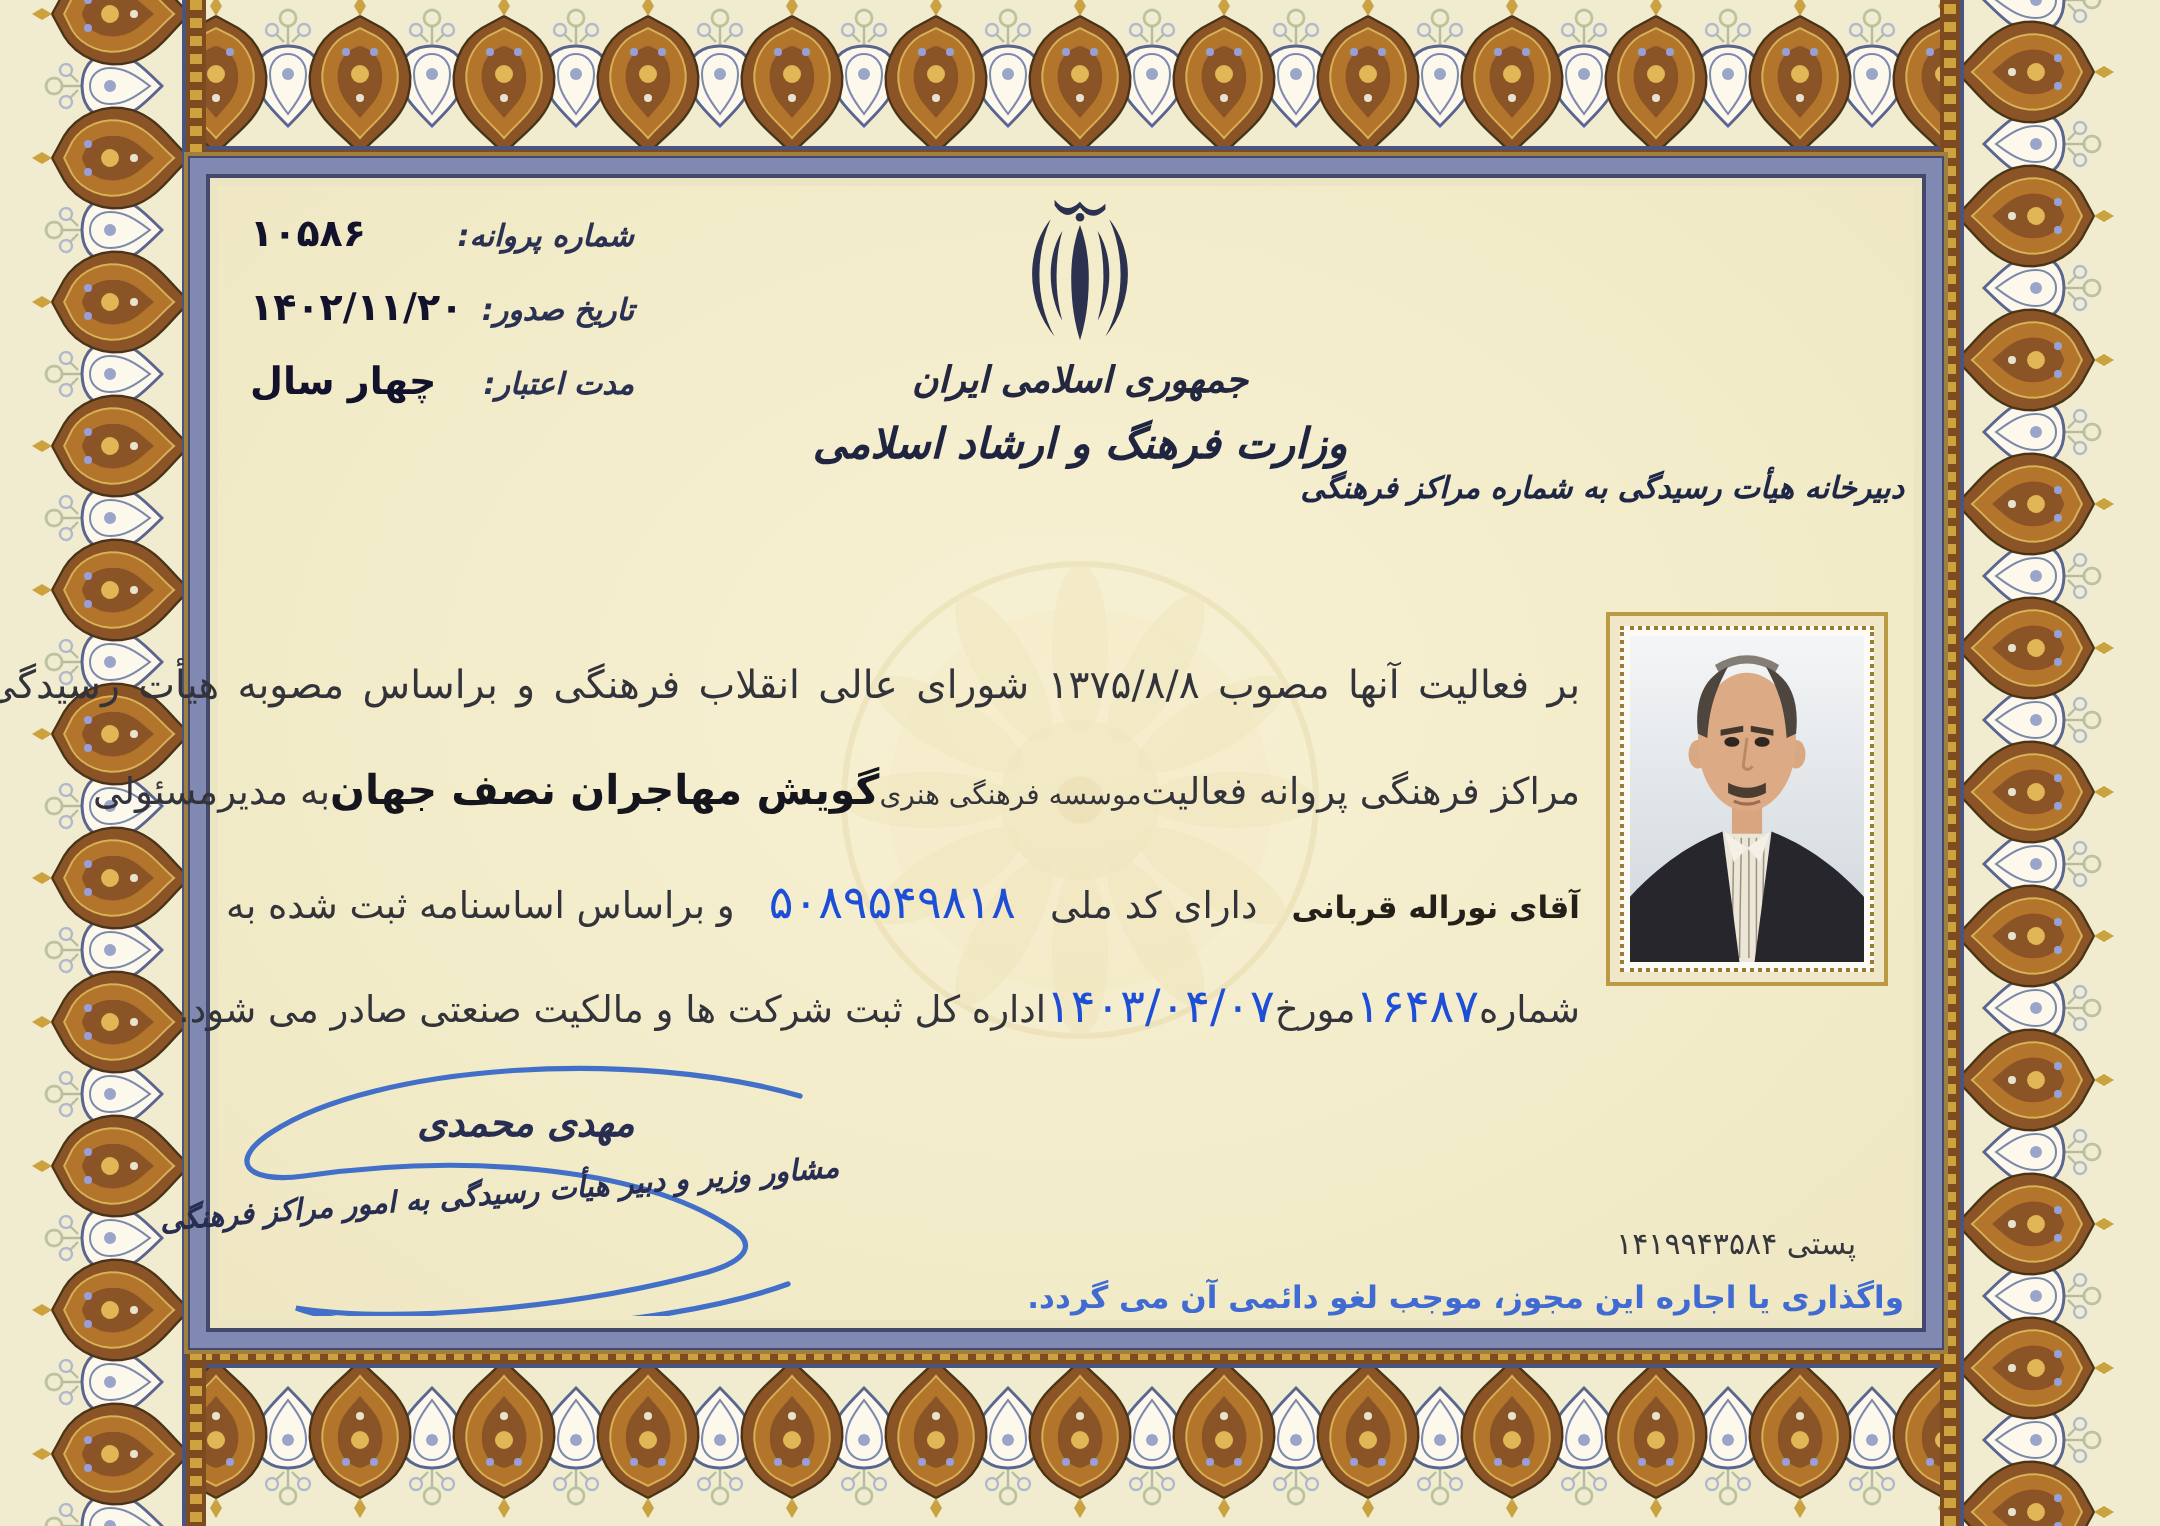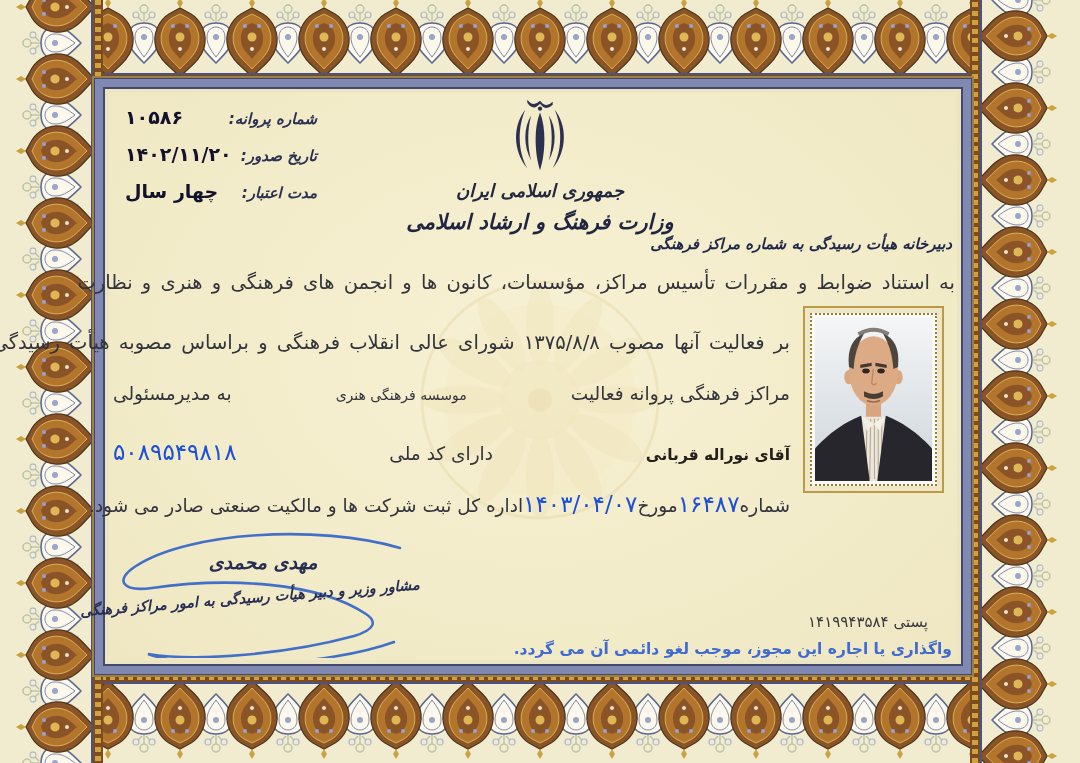--- a/index.html
+++ b/index.html
@@ -208,33 +208,34 @@
       <path d="M15,-28 C28,-12 28,14 13,32 C23,14 23,-10 15,-28 Z"></path>
     </g>
   </svg>
 
   <div class="country">جمهوری اسلامی ایران</div>
   <div class="ministry">وزارت فرهنگ و ارشاد اسلامی</div>
 
 
   <div class="secretariat">دبیرخانه هیأت رسیدگی به شماره مراکز فرهنگی</div>
 
-  <div class="bline l1">به استناد ضوابط و مقررات تأسیس مراکز، مؤسسات، کانون ها و انجمن های فرهنگی و هنری و نظارت</div>
   <div class="bline l2">بر فعالیت آنها مصوب ۱۳۷۵/۸/۸ شورای عالی انقلاب فرهنگی و براساس مصوبه هیأت رسیدگی به امور</div>
 
   <div class="bflex l3">
     <span>مراکز فرهنگی پروانه فعالیت</span>
     <span class="sm">موسسه فرهنگی هنری</span>
+    <span class="bname">گویش مهاجران نصف جهان</span>
     <span>به مدیرمسئولی</span>
   </div>
 
   <div class="bflex l4">
     <span class="mgr">آقای نوراله قربانی</span>
     <span>دارای کد ملی</span>
     <span class="num">۵۰۸۹۵۴۹۸۱۸</span>
+    <span>و براساس اساسنامه ثبت شده به</span>
   </div>
 
   <div class="bflex l5">
     <span>شماره</span>
     <span class="num">۱۶۴۸۷</span>
     <span>مورخ</span>
     <span class="num">۱۴۰۳/۰۴/۰۷</span>
     <span>اداره کل ثبت شرکت ها و مالکیت صنعتی صادر می شود.</span>
   </div>
 

